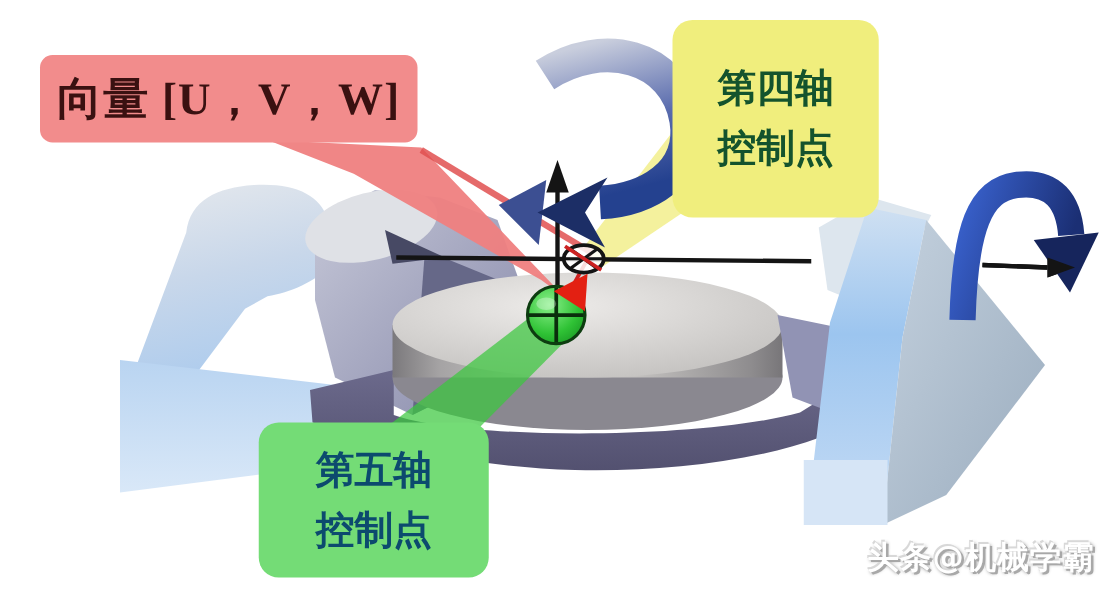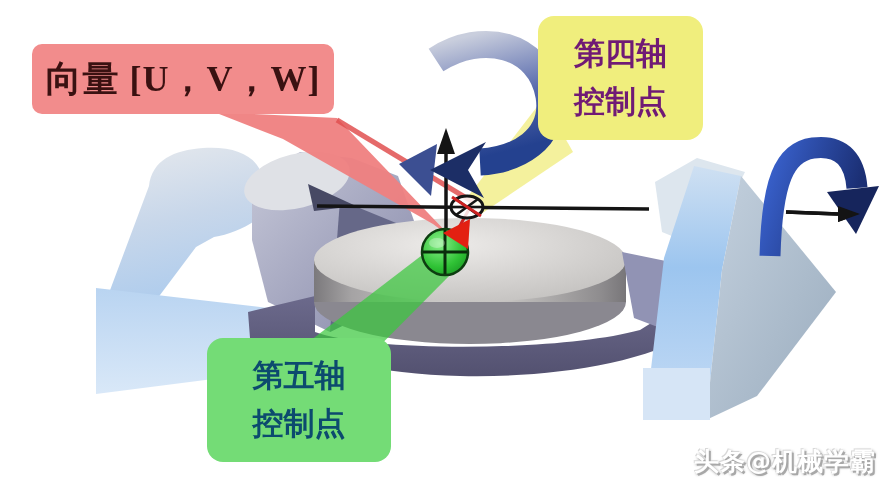--- a/index.html
+++ b/index.html
@@ -12,29 +12,29 @@
     position:absolute;display:flex;flex-direction:column;justify-content:center;
     align-items:center;text-align:center;box-sizing:border-box;
   }
   .callout .line{display:block;}
   #vector-callout{
     left:32px;top:44px;width:302px;height:70px;border-radius:10px;
     background:#F28C8C;color:#3A1111;font-size:36px;font-weight:bold;
     letter-spacing:1px;
   }
   #fourth-axis-callout{
-    left:538px;top:16px;width:165px;height:124px;border-radius:16px;
-    background:#F0EE7D;color:#701a75;font-size:31px;font-weight:bold;line-height:1.55;
+    left:538px;top:16px;width:165px;height:158px;border-radius:16px;
+    background:#F0EE7D;color:#14532d;font-size:31px;font-weight:bold;line-height:1.55;
   }
   #fifth-axis-callout{
     left:207px;top:338px;width:184px;height:124px;border-radius:16px;
     background:#74DC76;color:#0c4a6e;font-size:31px;font-weight:bold;line-height:1.55;
   }
   #watermark{
-    position:absolute;right:10px;bottom:8px;
+    position:absolute;right:10px;bottom:24px;
     font-family:"DejaVu Sans","Liberation Sans",sans-serif;
     font-size:25px;font-weight:bold;color:#ffffff;
     text-shadow:2px 2px 0 #a8a8a8, -1px -1px 0 #d8d8d8, 1px 1px 3px #8f8f8f;
     letter-spacing:1px;
   }
 </style>
 </head>
 <body>
 
 <div id="stage">

